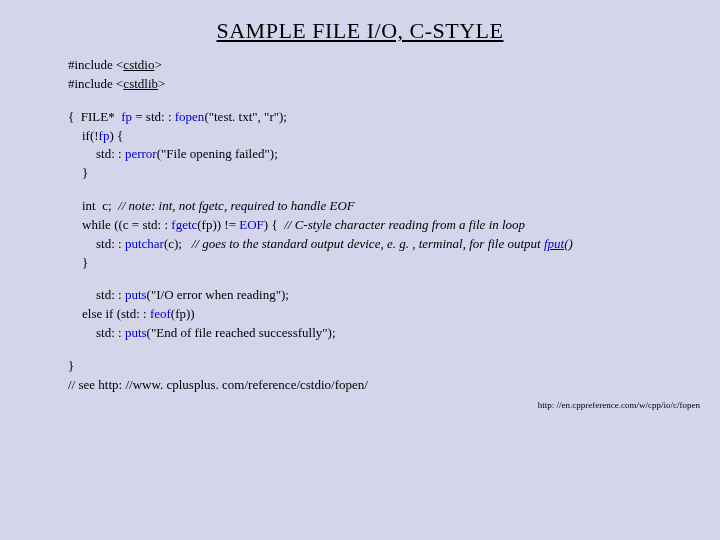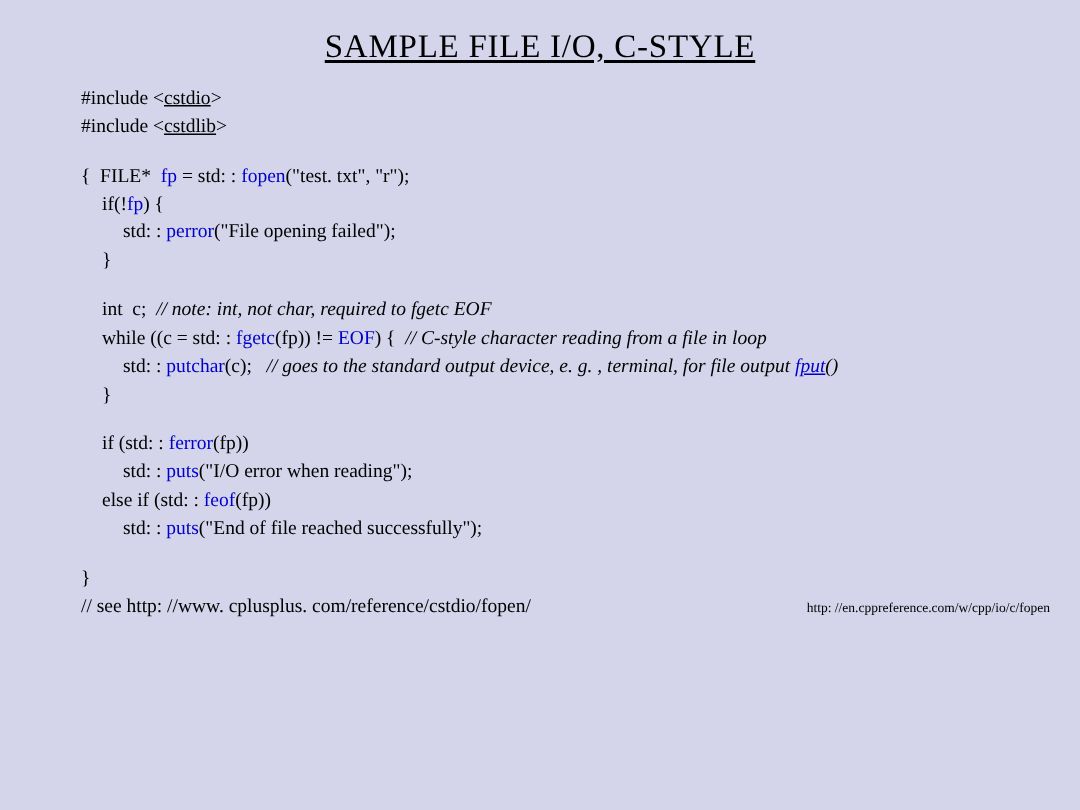--- a/index.html
+++ b/index.html
@@ -17,21 +17,21 @@
   .title {
     text-align: center;
     font-size: 22px;
     padding-top: 18px;
     padding-bottom: 12px;
     font-weight: normal;
     letter-spacing: 0.5px;
     text-decoration: underline;
   }
   .content {
-    padding-left: 54px;
+    padding-left: 68px;
     padding-right: 20px;
     line-height: 1.45;
   }
   .block {
     margin-bottom: 14px;
   }
   .ul { text-decoration: underline; }
   .blue { color: #0000cc; }
   .italic { font-style: italic; }
   .indent1 { padding-left: 14px; }
@@ -58,28 +58,27 @@
   </div>
 
   <div class="block">
     <div class="line"><span>{  FILE*  </span><span class="blue">fp</span><span> = std: : </span><span class="blue">fopen</span><span>("test. txt", "r");</span></div>
     <div class="line indent1"><span>if(!</span><span class="blue">fp</span><span>) {</span></div>
     <div class="line indent2"><span>std: : </span><span class="blue">perror</span><span>("File opening failed");</span></div>
     <div class="line indent1">}</div>
   </div>
 
   <div class="block">
-    <div class="line indent1"><span>int  c;  </span><span class="italic">// note: int, not char, required to fgetc EOF</span></div>
+    <div class="line indent1"><span>int  c;  </span><span class="italic">// note: int, not fgetc, required to handle EOF</span></div>
     <div class="line indent1"><span>while ((c = std: : </span><span class="blue">fgetc</span><span>(fp)) != </span><span class="blue">EOF</span><span>) {  </span><span class="italic">// C-style character reading from a file in loop</span></div>
     <div class="line indent2"><span>std: : </span><span class="blue">putchar</span><span>(c);   </span><span class="italic"><span>// goes to the standard output device, e. g. , terminal, for file output </span><span class="ul blue">fput</span><span>()</span></span></div>
     <div class="line indent1">}</div>
   </div>
 
   <div class="block">
-    <div class="line indent1"><span>if (std: : </span><span class="blue">ferror</span><span>(fp))</span></div>
     <div class="line indent2"><span>std: : </span><span class="blue">puts</span><span>("I/O error when reading");</span></div>
     <div class="line indent1"><span>else if (std: : </span><span class="blue">feof</span><span>(fp))</span></div>
     <div class="line indent2"><span>std: : </span><span class="blue">puts</span><span>("End of file reached successfully");</span></div>
   </div>
 
   <div class="block">
     <div class="line">}</div>
     <div class="line">// see http: //www. cplusplus. com/reference/cstdio/fopen/</div>
   </div>
 

